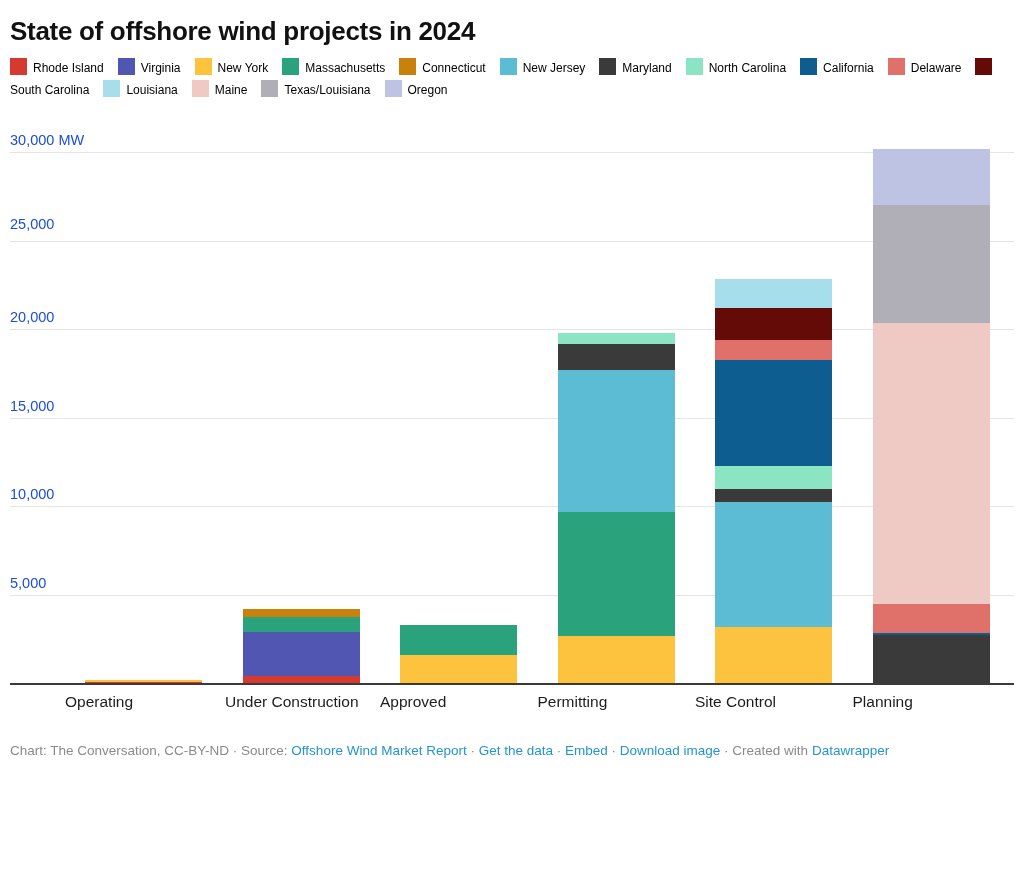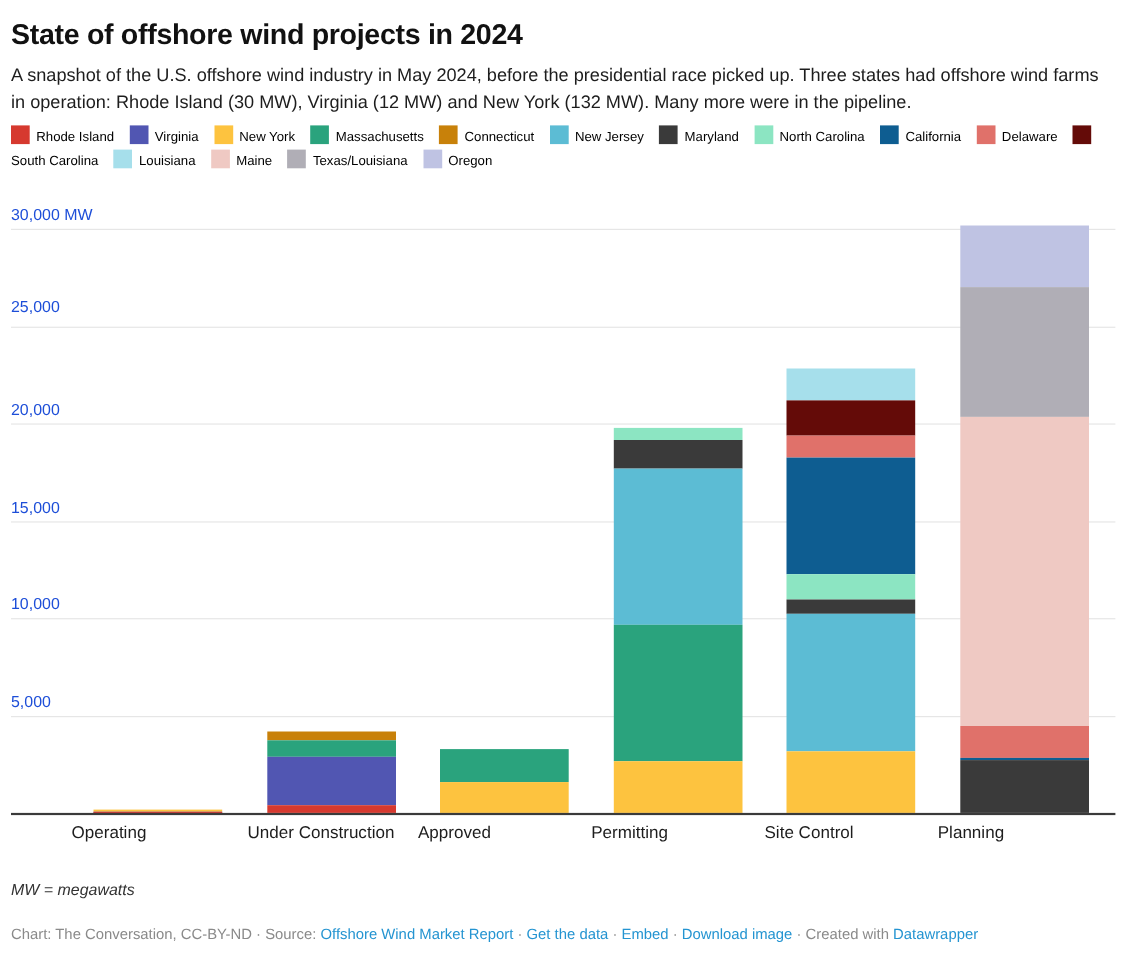--- a/index.html
+++ b/index.html
@@ -42,21 +42,20 @@
   .attribution {
     margin-top: 23px; font-size: 13.5px; color: #8a8a8a; line-height: 18px;
   }
   .attribution a { text-decoration: none; cursor: pointer; }
 </style>
 </head>
 <body>
 
 <div class="page">
   <h1 class="title">State of offshore wind projects in 2024</h1>
-  <p class="subtitle">A snapshot of the U.S. offshore wind industry in May 2024, before the presidential race picked up. Three states had offshore wind farms in operation: Rhode Island (30 MW), Virginia (12 MW) and New York (132 MW). Many more were in the pipeline.</p>
   <div class="legend" id="legend"><span class="legend-item"><span class="legend-swatch" style="background: rgb(214, 57, 47);"></span><span>Rhode Island</span></span><span class="legend-item"><span class="legend-swatch" style="background: rgb(81, 86, 178);"></span><span>Virginia</span></span><span class="legend-item"><span class="legend-swatch" style="background: rgb(253, 195, 63);"></span><span>New York</span></span><span class="legend-item"><span class="legend-swatch" style="background: rgb(42, 163, 125);"></span><span>Massachusetts</span></span><span class="legend-item"><span class="legend-swatch" style="background: rgb(200, 129, 10);"></span><span>Connecticut</span></span><span class="legend-item"><span class="legend-swatch" style="background: rgb(92, 188, 212);"></span><span>New Jersey</span></span><span class="legend-item"><span class="legend-swatch" style="background: rgb(58, 58, 58);"></span><span>Maryland</span></span><span class="legend-item"><span class="legend-swatch" style="background: rgb(140, 229, 194);"></span><span>North Carolina</span></span><span class="legend-item"><span class="legend-swatch" style="background: rgb(14, 93, 145);"></span><span>California</span></span><span class="legend-item"><span class="legend-swatch" style="background: rgb(224, 113, 106);"></span><span>Delaware</span></span><span class="legend-item"><span class="legend-swatch" style="background: rgb(100, 11, 8);"></span><span>South Carolina</span></span><span class="legend-item"><span class="legend-swatch" style="background: rgb(166, 223, 235);"></span><span>Louisiana</span></span><span class="legend-item"><span class="legend-swatch" style="background: rgb(239, 201, 195);"></span><span>Maine</span></span><span class="legend-item"><span class="legend-swatch" style="background: rgb(176, 174, 182);"></span><span>Texas/Louisiana</span></span><span class="legend-item"><span class="legend-swatch" style="background: rgb(191, 195, 227);"></span><span>Oregon</span></span></div>
   <div class="chart" id="chart">
       <div class="gridline" style="top: 25px;"></div>
       <div class="tick-label" style="top: 5px;">30,000 MW</div>
       <div class="gridline" style="top: 113.5px;"></div>
       <div class="tick-label" style="top: 89px;">25,000</div>
       <div class="gridline" style="top: 202px;"></div>
       <div class="tick-label" style="top: 182px;">20,000</div>
       <div class="gridline" style="top: 290.5px;"></div>
       <div class="tick-label" style="top: 270.5px;">15,000</div>
@@ -105,15 +104,14 @@
         <div class="seg" title="Oregon: 3,150 MW" style="height: 55.755px; background: rgb(191, 195, 227);"></div>
         <div class="seg" title="Texas/Louisiana: 6,650 MW" style="height: 117.705px; background: rgb(176, 174, 182);"></div>
         <div class="seg" title="Maine: 15,900 MW" style="height: 281.43px; background: rgb(239, 201, 195);"></div>
         <div class="seg" title="Delaware: 1,600 MW" style="height: 28.32px; background: rgb(224, 113, 106);"></div>
         <div class="seg" title="California: 150 MW" style="height: 2.655px; background: rgb(14, 93, 145);"></div>
         <div class="seg" title="Maryland: 2,700 MW" style="height: 47.79px; background: rgb(58, 58, 58);"></div>
       </div>
       <div class="cat-label" style="left: 842.5px; width: 157.5px; top: 566px;">Planning</div>
       <div class="baseline" style="top: 556px;"></div>
     </div>
-  <div class="note">MW = megawatts</div>
   <div class="attribution" id="attribution"><span>Chart: The Conversation, CC-BY-ND · Source: </span><a href="#" style="color: rgb(36, 148, 209);">Offshore Wind Market Report</a><span> · </span><a href="#" style="color: rgb(36, 148, 209);">Get the data</a><span> · </span><a href="#" style="color: rgb(36, 148, 209);">Embed</a><span>  · </span><a href="#" style="color: rgb(36, 148, 209);">Download image</a><span> · Created with </span><a href="#" style="color: rgb(36, 148, 209);">Datawrapper</a></div>
 </div>
 
 </body></html>

